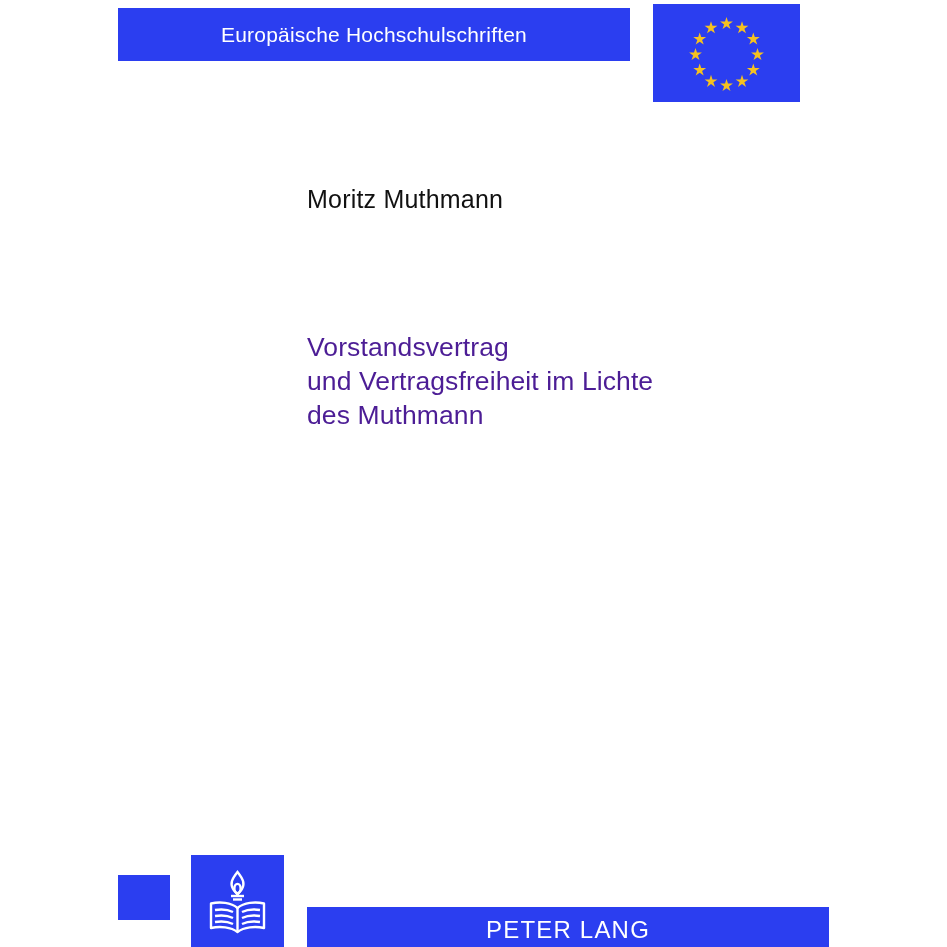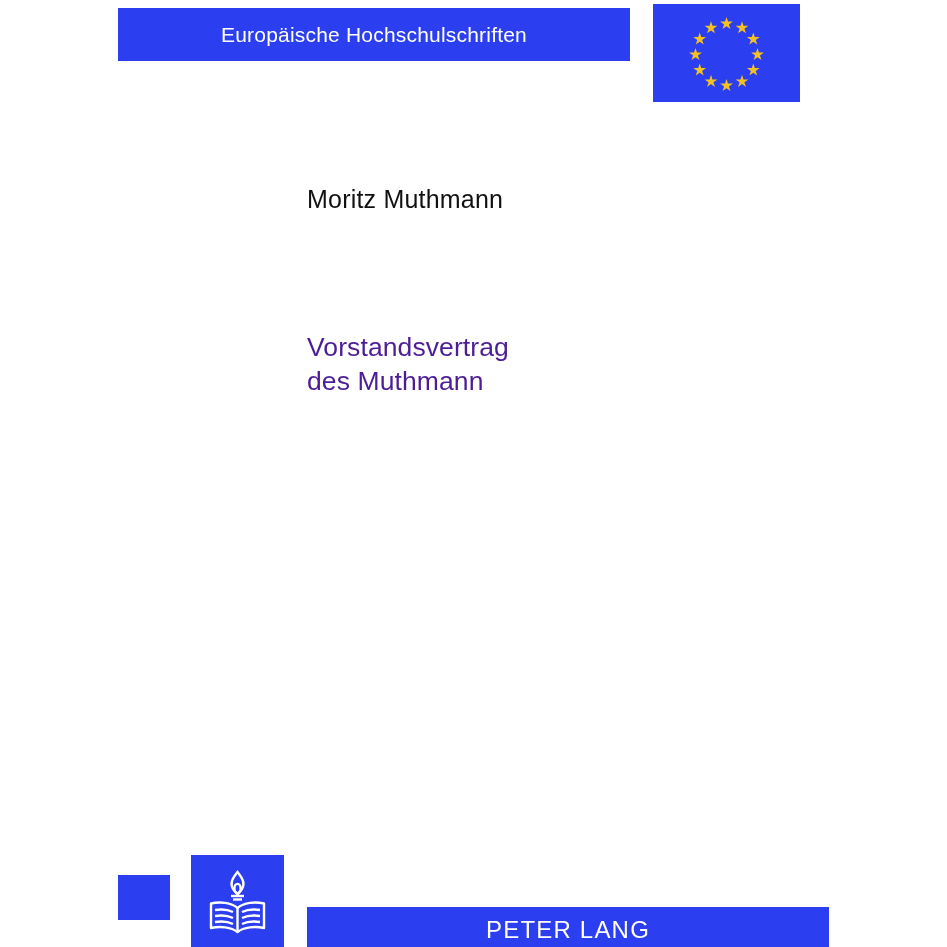--- a/index.html
+++ b/index.html
@@ -146,20 +146,21 @@
         <polygon points="46.7,28.5 48.2,33.1 53.1,33.1 49.1,36.0 50.7,40.6 46.7,37.8 42.7,40.6 44.3,36.0 40.3,33.1 45.2,33.1"></polygon>
         <polygon points="58,17.2 59.5,21.8 64.4,21.8 60.4,24.7 62.0,29.3 58,26.5 54,29.3 55.6,24.7 51.6,21.8 56.5,21.8"></polygon>
       </g>
     </svg>
   </div>
 
   <div class="author">Moritz Muthmann</div>
 
   <div class="title">
     <span class="title-line">Vorstandsvertrag</span>
+    <span class="title-line">und Vertragsfreiheit im Lichte</span>
     <span class="title-line">des Muthmann</span>
   </div>
 
   <div class="bottom-square"></div>
 
   <div class="publisher-logo">
     <svg viewBox="0 0 93 92" xmlns="http://www.w3.org/2000/svg" aria-hidden="true">
 
       <g fill="none" stroke="#ffffff" stroke-width="2.4">
         <path d="M46.5 17 C40.5 24.5 39 29 42 34 C43.5 36.6 46 37.8 46.5 40 C47 37.8 49.5 36.6 51 34 C54 29 52.5 24.5 46.5 17 Z"></path>

